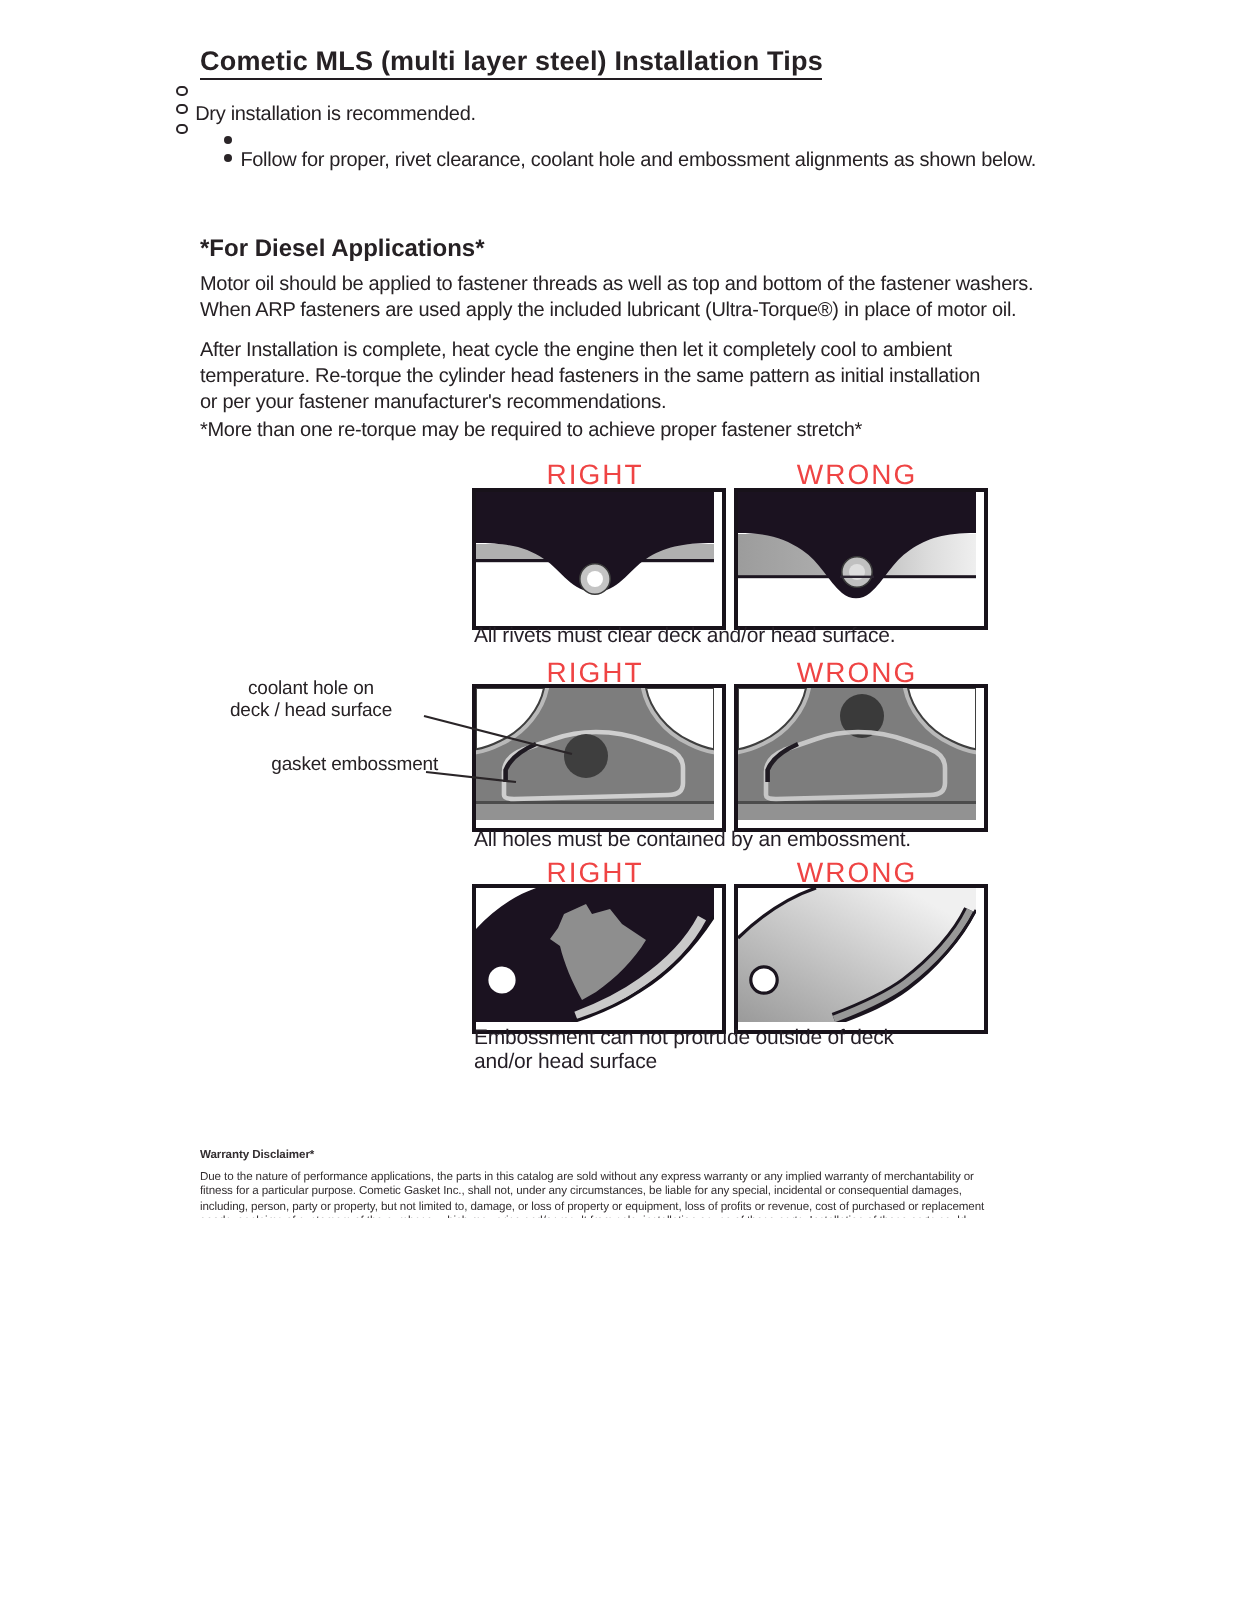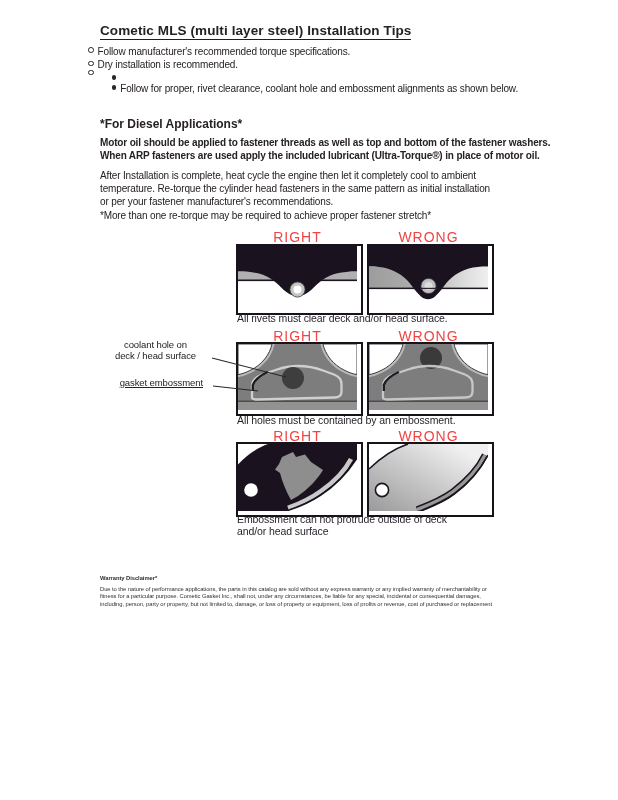--- a/index.html
+++ b/index.html
@@ -21,21 +21,21 @@
     width:3.6px;height:3.6px;border:1px solid #2a2528;border-radius:50%;
     display:inline-block;margin-right:4px;flex:0 0 auto;position:relative;top:-2.2px;
   }
   .marker-dot{
     width:4.2px;height:4.2px;background:#2a2528;border-radius:50%;
     display:inline-block;margin-right:4px;flex:0 0 auto;position:relative;top:-2px;
   }
   
   .h2{left:100px;top:117px;font-size:12px;font-weight:bold;white-space:nowrap;}
   .para{font-size:10px;letter-spacing:-0.15px;line-height:13.2px;white-space:nowrap;}
-  .p1{left:100px;top:136px;font-weight:bold;}
+  .p1{left:100px;top:136px;}
   .p2{left:100px;top:169px;}
   .p3{left:100px;top:209px;}
   
   .dlabel{width:123px;text-align:center;font-size:14px;letter-spacing:1px;color:#ef4444;white-space:nowrap;}
   .dbox{width:123px;border:2px solid #18121a;background:#fff;line-height:0;}
   .dbox svg{display:block;}
   .caption{font-size:10.5px;letter-spacing:-0.1px;line-height:11.5px;white-space:nowrap;color:#241e26;}
   .ann{width:111px;text-align:right;font-size:9.5px;line-height:10.5px;letter-spacing:-0.1px;white-space:nowrap;}
   
   .warranty{left:100px;top:575px;font-size:5.8px;line-height:7.2px;letter-spacing:-0.05px;color:#332e30;white-space:nowrap;}
@@ -47,21 +47,20 @@
 </head>
 <body>
 
 <div class="page">
 
   <div class="abs title">Cometic MLS (multi layer steel) Installation Tips</div>
 
   <div class="abs bullets">
     <div class="brow">
       <span class="marker-circle"></span>
-      <span>Follow manufacturer's recommended torque specifications.</span>
     </div>
     <div class="brow">
       <span class="marker-circle"></span>
       <span>Dry installation is recommended.</span>
     </div>
     <div class="brow">
       <span class="marker-circle"></span>
     </div>
     <div class="brow sub">
       <span class="marker-dot"></span>
@@ -152,21 +151,21 @@
     </svg>
   </div>
   <div class="abs caption" style="left:237px;top:415px;">
       <div>All holes must be contained by an embossment.</div>
     </div>
 
   <div class="abs ann" style="left:100px;top:340px;text-align:center;">
       <div>coolant hole on</div>
       <div>deck / head surface</div>
     </div>
-  <div class="abs ann" style="left:92px;top:378px;text-decoration:underline;">gasket embossment</div>
+  <div class="abs ann" style="left:108px;top:378px;">gasket embossment</div>
   <svg class="abs" style="left:205px;top:350px;z-index:3;" width="92" height="46" viewBox="0 0 92 46">
     <line x1="7" y1="8" x2="81" y2="27" stroke="#2a2528" stroke-width="1.1"></line>
     <line x1="8" y1="36" x2="53" y2="41" stroke="#2a2528" stroke-width="1.1"></line>
   </svg>
 
   <div class="abs dlabel" style="left:236px;top:428px;">RIGHT</div>
   <div class="abs dlabel" style="left:367px;top:428px;">WRONG</div>
 
   <div class="abs dbox" style="left:236px;top:442px;height:71px;">
     <svg width="119" height="67" viewBox="0 0 119 67">

